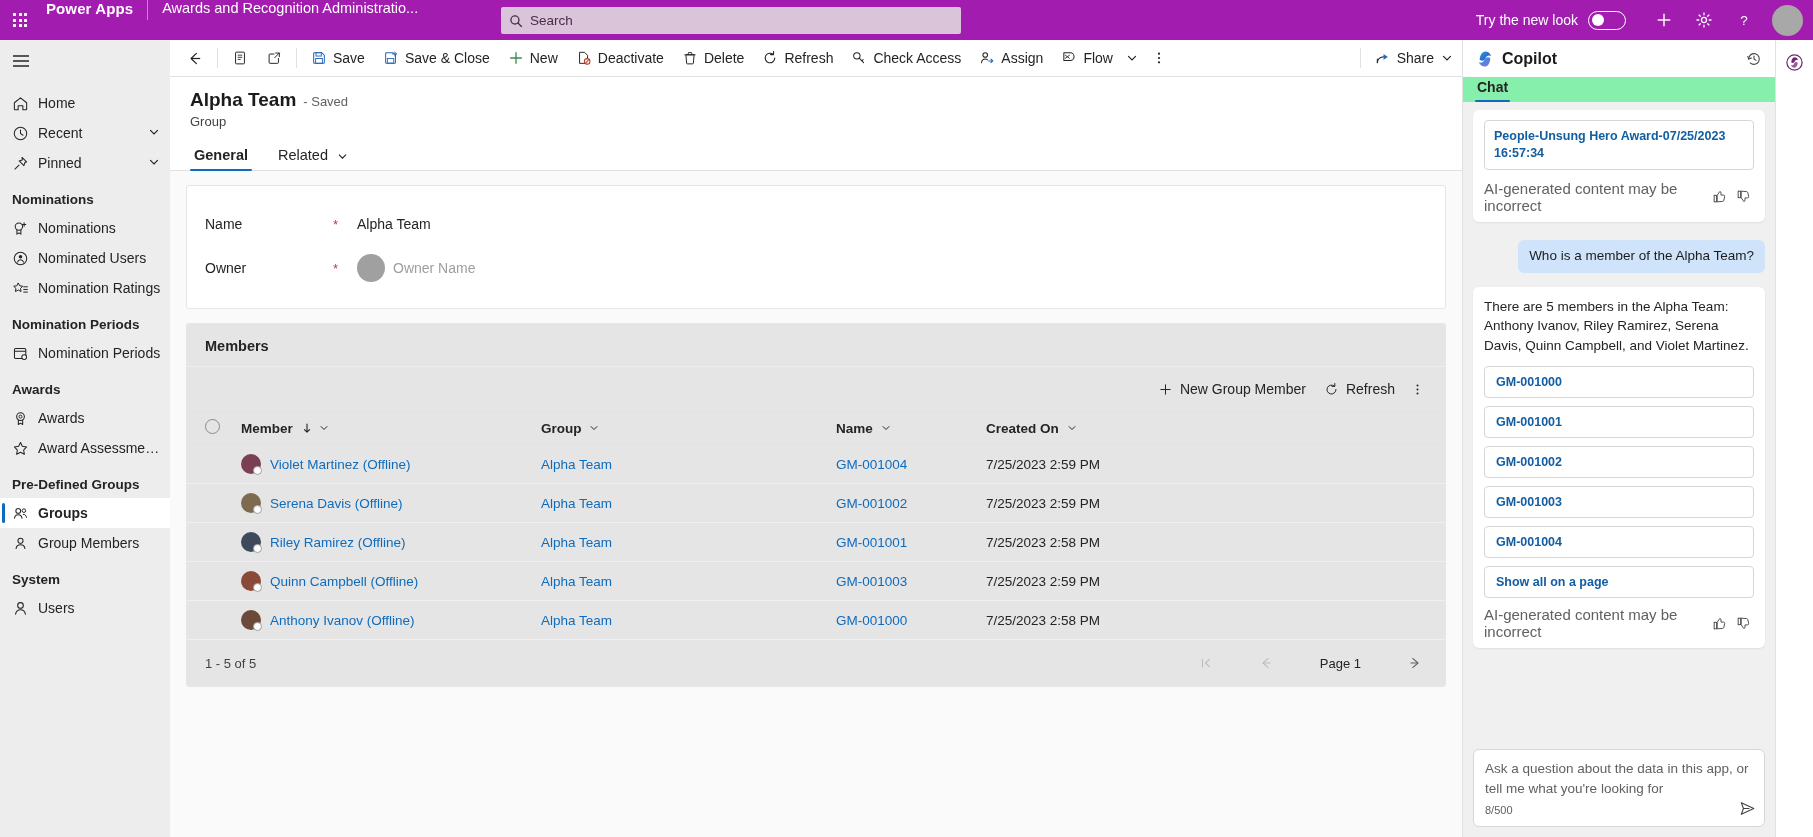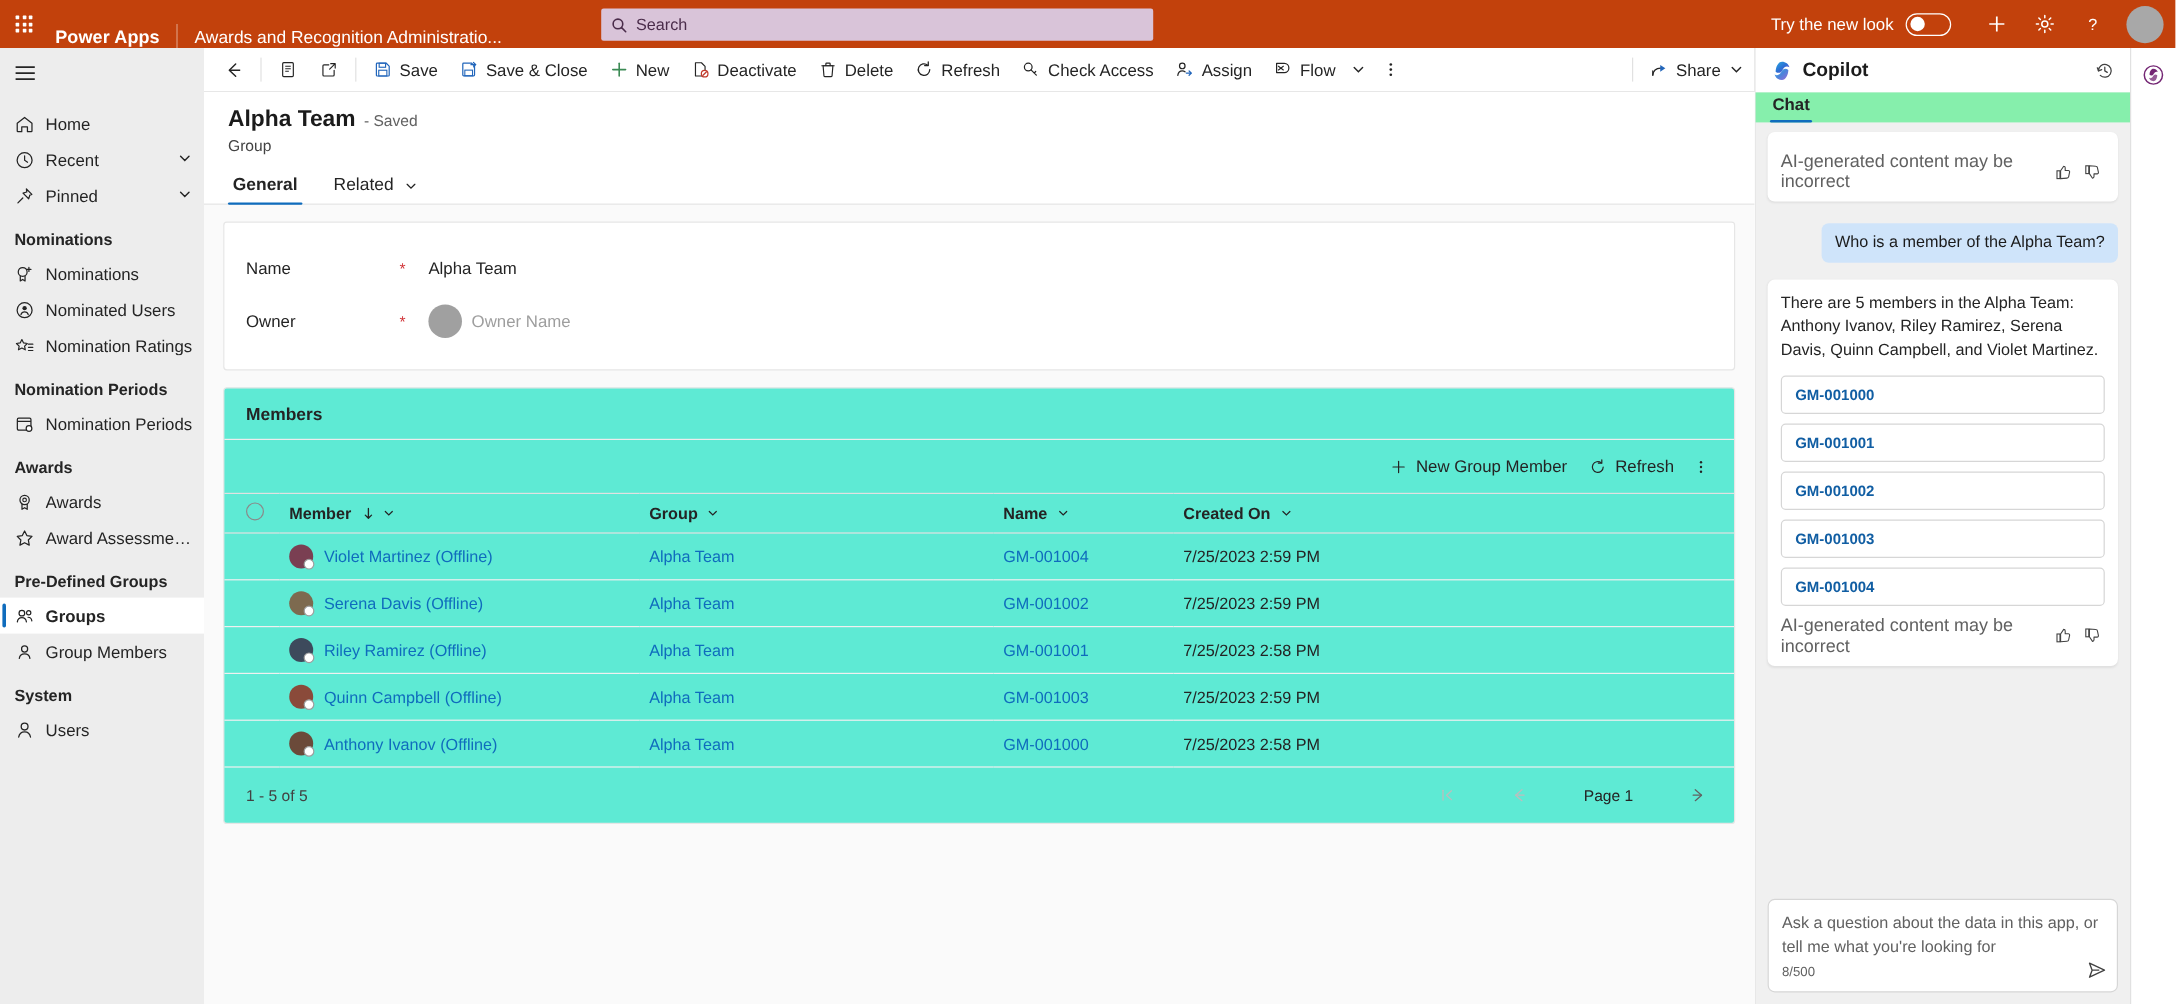--- a/index.html
+++ b/index.html
@@ -6,22 +6,22 @@
   html, body {
     width: 1813px; height: 837px;
     font-family: "Liberation Sans", sans-serif;
     font-size: 14px; color: #242424;
     background: #ffffff; overflow: hidden;
   }
   .app { position: relative; width: 1813px; height: 837px; display: flex; flex-direction: column; }
 
   
   .brandbar {
-    height: 40px; background: #c2410c; color: #fff;
-    display: flex; align-items: flex-end; flex: 0 0 40px; position: relative;
+    height: 40px; background: #a21caf; color: #fff;
+    display: flex; align-items: flex-start; flex: 0 0 40px; position: relative;
   }
   .waffle {
     width: 40px; height: 40px; display: flex; align-items: center; justify-content: center;
     cursor: pointer;
   }
   .waffle-grid { display: grid; grid-template-columns: repeat(3,3px); grid-template-rows: repeat(3,3px); gap: 2.5px; }
   .waffle-grid i { display: block; width: 3px; height: 3px; background: #fff; border-radius: 0.5px; }
   .brand-name { font-size: 15px; font-weight: 700; margin-left: 6px; letter-spacing: .1px; }
   .brand-div { width: 1px; height: 20px; background: rgba(255,255,255,.45); margin: 0 14px; }
   .app-name { font-size: 14.5px; font-weight: 400; }
@@ -121,21 +121,21 @@
     background: #fff; border: 1px solid #e6e6e6; border-radius: 3px; margin-bottom: 14px;
   }
   .card-fields { padding: 16px 0 18px 0; }
   .frow { display: flex; align-items: center; height: 44px; padding-left: 18px; }
   .flabel { width: 128px; flex: 0 0 128px; font-size: 14px; color: #242424; }
   .freq { width: 16px; flex: 0 0 16px; color: #d13438; font-size: 13px; line-height: 1; }
   .fval { font-size: 14px; color: #242424; padding-left: 8px; }
   .fval-ph { color: #9e9e9e; }
   .owner-av { width: 28px; height: 28px; border-radius: 50%; background: #a0a0a0; flex: 0 0 28px; }
 
-  .grid-card { background: #5eead4; border: 1px solid #e6e6e6; border-radius: 3px; }
+  .grid-card { background: #e5e5e5; border: 1px solid #e6e6e6; border-radius: 3px; }
   .grid-title { font-size: 14.5px; font-weight: 600; padding: 14px 0 12px 18px; border-bottom: 1px solid #ededed; }
   .grid-cmd { display: flex; align-items: center; justify-content: flex-end; height: 44px; padding-right: 14px; }
   .gcmd { display: flex; align-items: center; height: 30px; padding: 0 9px; cursor: pointer; font-size: 14px; border-radius: 2px; }
   .gcmd .ci { margin-right: 7px; display: flex; align-items: center; }
 
   table.grid { width: 100%; border-collapse: collapse; table-layout: fixed; }
   table.grid th, table.grid td { text-align: left; font-weight: 400; }
   table.grid thead th {
     font-size: 13.5px; font-weight: 600; color: #242424; padding: 7px 8px;
     border-top: 1px solid #e1e1e1; border-bottom: 1px solid #e1e1e1; white-space: nowrap;
@@ -804,20 +804,23 @@
       <div class="cp-tabs">
         <div class="cp-tab active">
           <span>Chat</span>
         </div>
       </div>
 
       <div class="cp-scroll">
         <div style="height:8px"></div>
 
         <div class="msg-card">
+          <div class="cite-box">
+            <div class="cite-link">People-Unsung Hero Award-07/25/2023 16:57:34</div>
+          </div>
           <div class="disclaimer-row">
             <span class="disclaimer">AI-generated content may be incorrect</span>
             <span class="fb-btn">
               <svg width="15" height="15" viewBox="0 0 18 18">
                   <path d="M6.2 15.4V7.6l3.1-4.6c.9 0 1.5.7 1.5 1.6v2.7h3.1c.9 0 1.5.8 1.3 1.7l-1 4.6c-.1.8-.8 1.3-1.6 1.3z" fill="none" stroke="#424242" stroke-width="1.1" stroke-linejoin="round"></path>
                   <rect x="2.6" y="7.6" width="3" height="7.8" fill="none" stroke="#424242" stroke-width="1.1"></rect>
                 </svg>
             </span>
             <span class="fb-btn">
               <svg width="15" height="15" viewBox="0 0 18 18">
@@ -832,20 +835,21 @@
           <div class="user-msg">Who is a member of the Alpha Team?</div>
         </div>
 
         <div class="msg-card">
           <div class="msg-text" style="margin-bottom:11px;">There are 5 members in the Alpha Team: Anthony Ivanov, Riley Ramirez, Serena Davis, Quinn Campbell, and Violet Martinez.</div>
           <div class="suggest">GM-001000</div>
           <div class="suggest">GM-001001</div>
           <div class="suggest">GM-001002</div>
           <div class="suggest">GM-001003</div>
           <div class="suggest">GM-001004</div>
+          <div class="suggest">Show all on a page</div>
           <div class="disclaimer-row">
             <span class="disclaimer">AI-generated content may be incorrect</span>
             <span class="fb-btn">
               <svg width="15" height="15" viewBox="0 0 18 18">
                   <path d="M6.2 15.4V7.6l3.1-4.6c.9 0 1.5.7 1.5 1.6v2.7h3.1c.9 0 1.5.8 1.3 1.7l-1 4.6c-.1.8-.8 1.3-1.6 1.3z" fill="none" stroke="#424242" stroke-width="1.1" stroke-linejoin="round"></path>
                   <rect x="2.6" y="7.6" width="3" height="7.8" fill="none" stroke="#424242" stroke-width="1.1"></rect>
                 </svg>
             </span>
             <span class="fb-btn">
               <svg width="15" height="15" viewBox="0 0 18 18">

